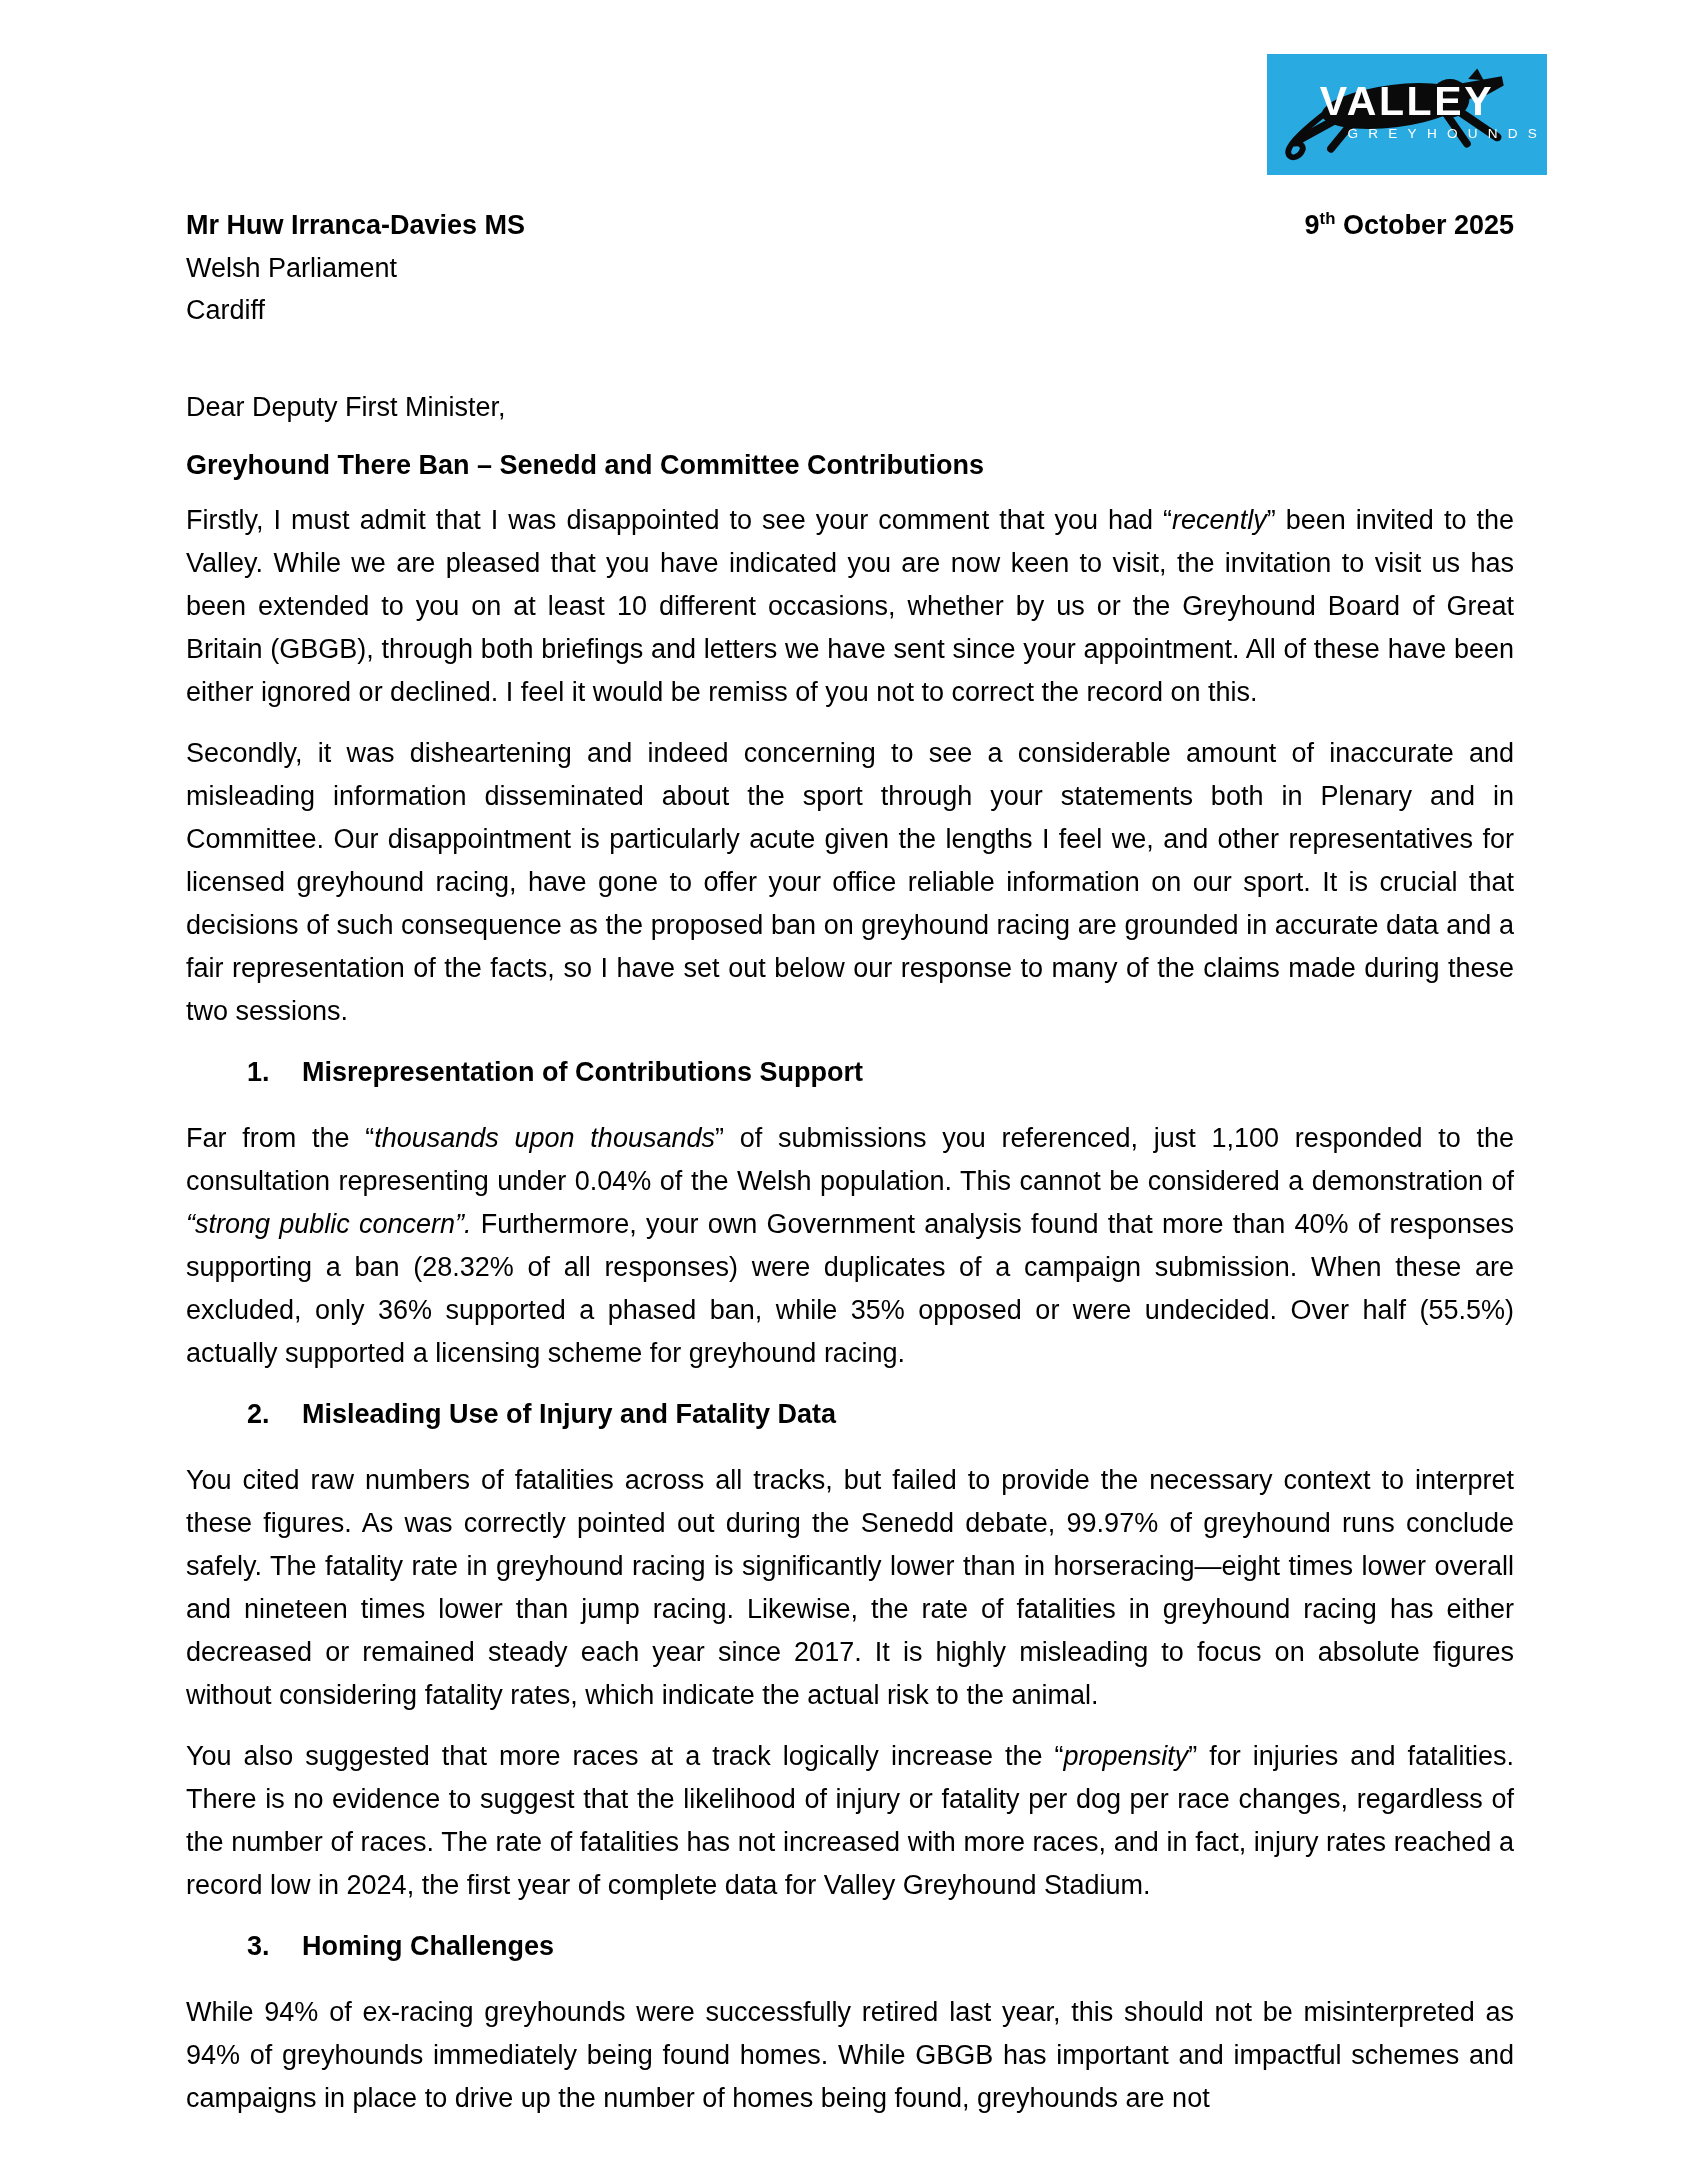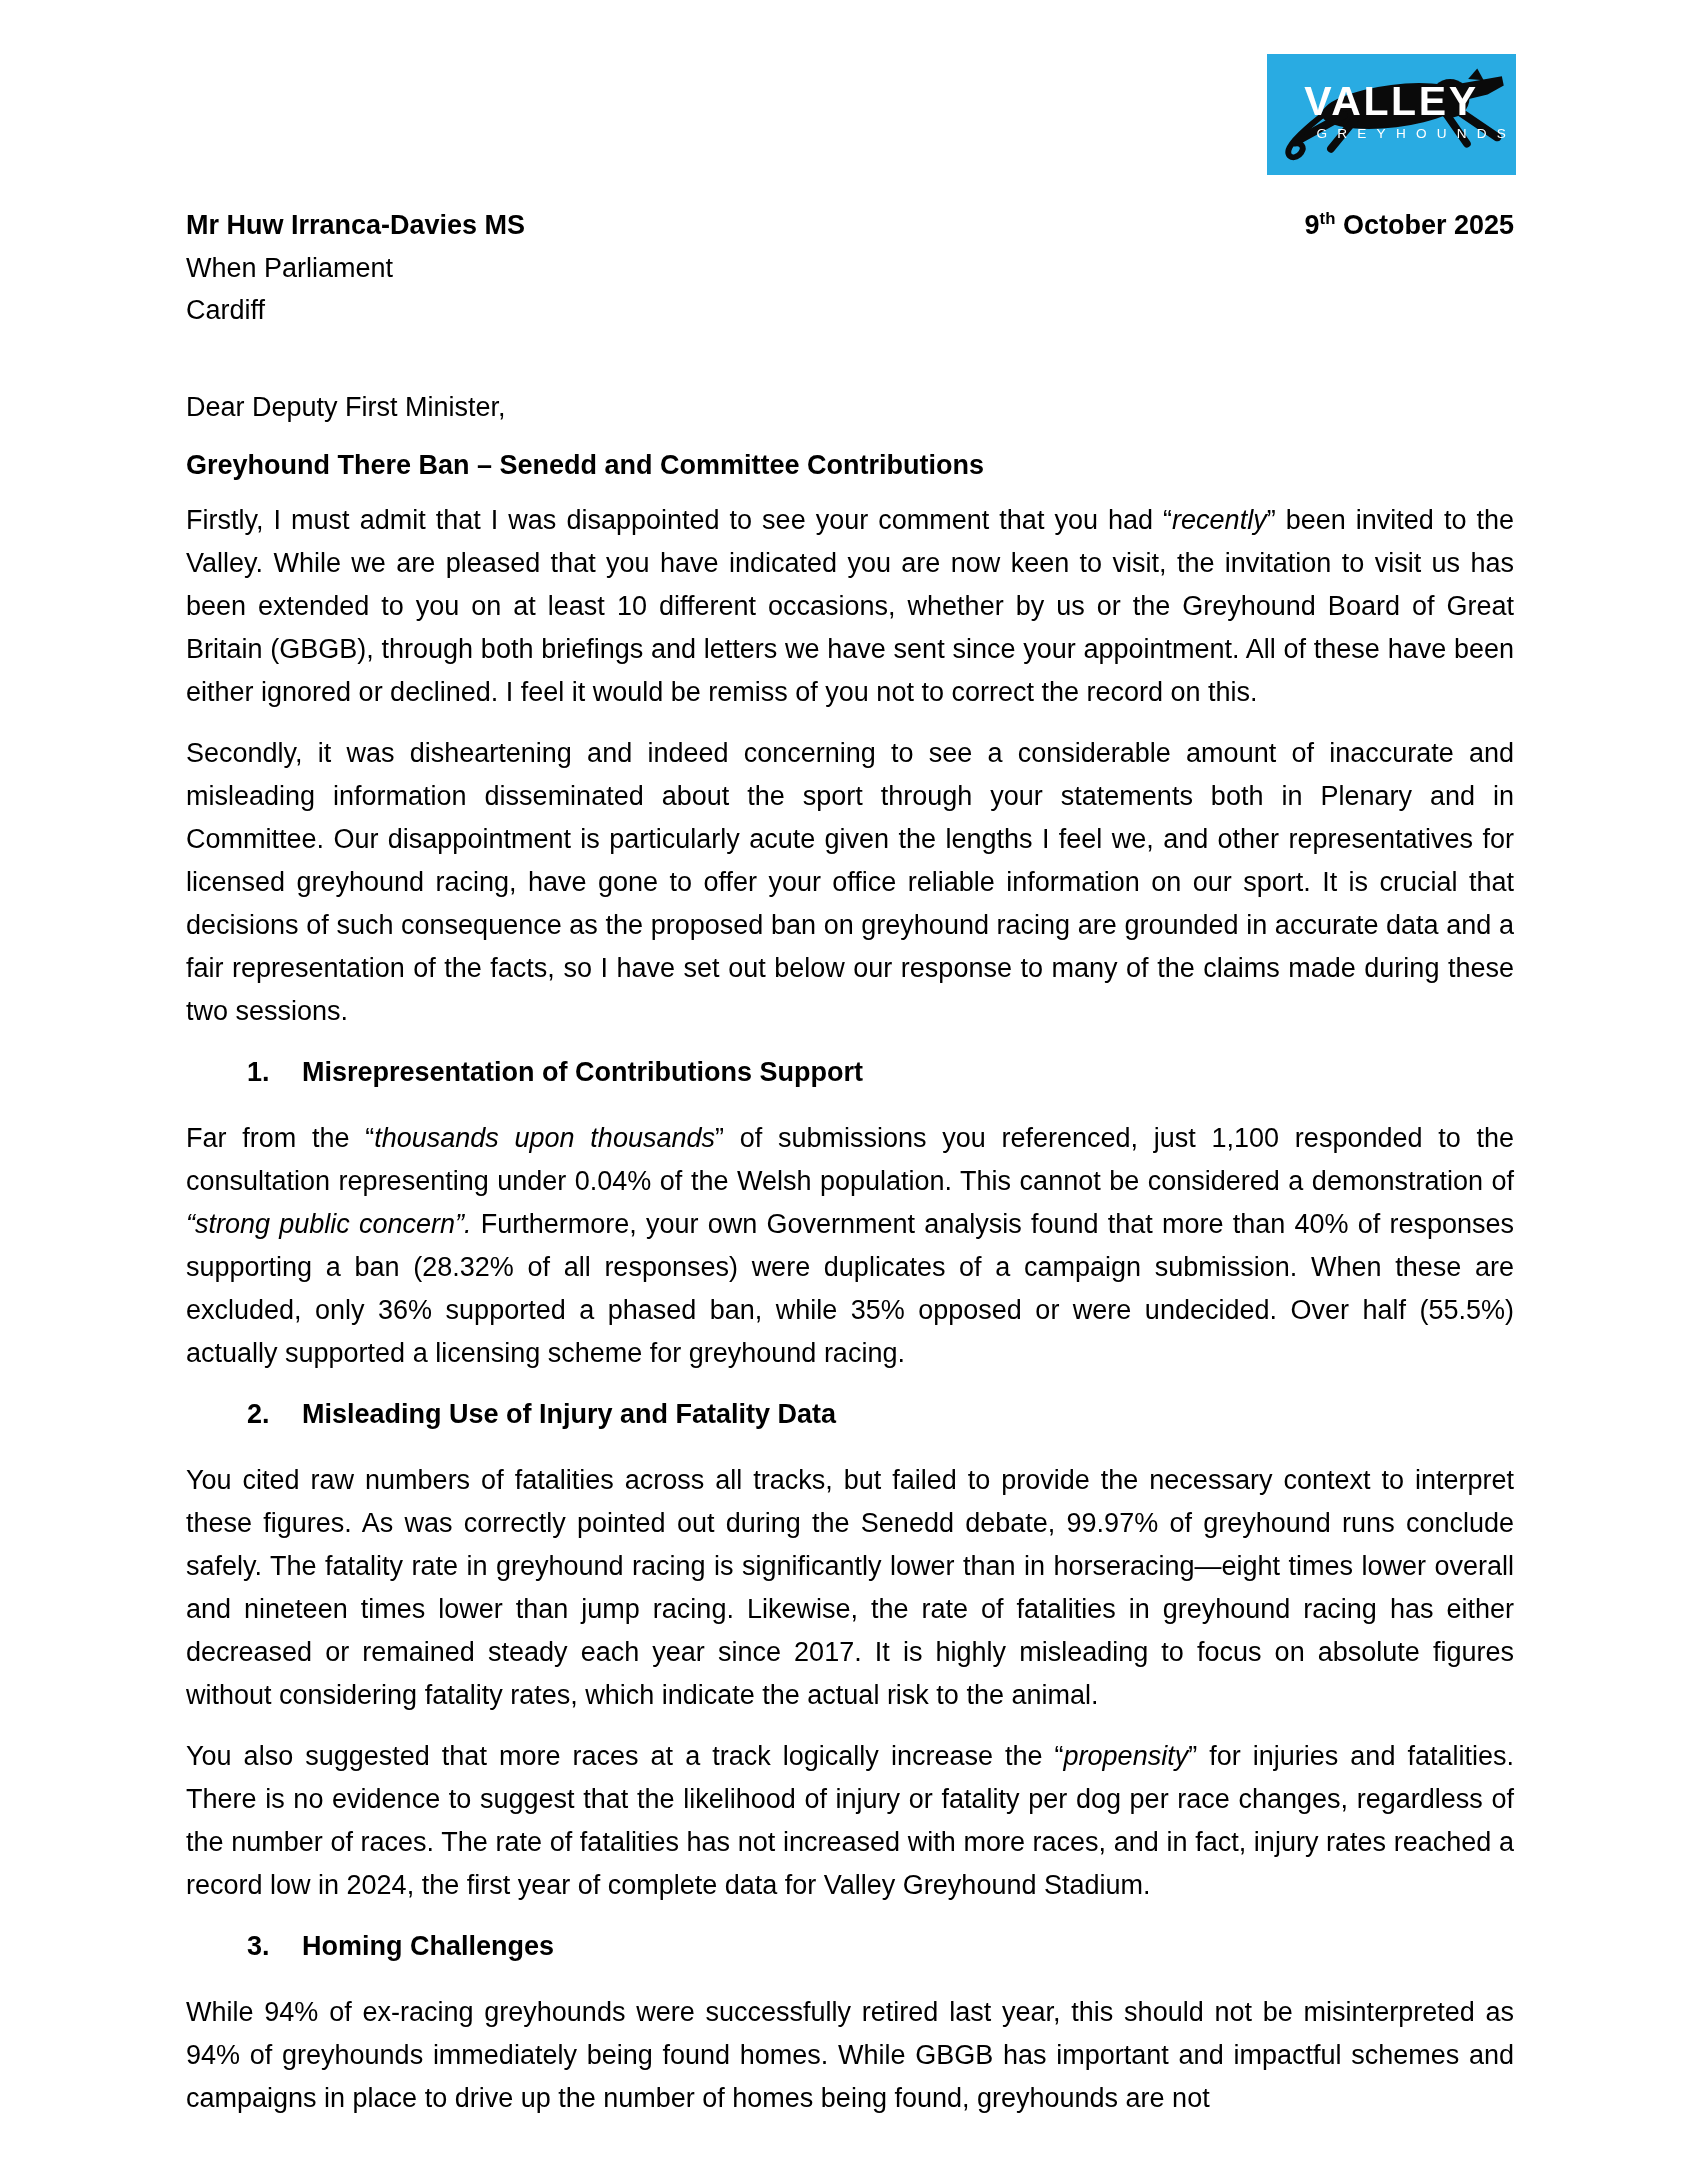--- a/index.html
+++ b/index.html
@@ -7,21 +7,21 @@
     position:relative;
     width:1704px;height:2165px;
     background:#ffffff;
     overflow:hidden;
     font-family:"Liberation Sans",sans-serif;
     color:#000;
   }
   
   .logo{
     position:absolute;top:54px;left:1267px;
-    width:249px;height:121px;
+    width:280px;height:121px;
     overflow:hidden;
   }
   .logo .dog{
     position:absolute;left:6.8px;top:5.1px;width:233px;height:111px;
   }
   .logo .brand{
     position:absolute;top:27px;left:0;width:100%;
     text-align:center;color:#fff;font-weight:bold;
     font-size:41px;line-height:41px;letter-spacing:2.6px;
   }
@@ -82,21 +82,21 @@
     <div class="brand">VALLEY</div>
     <div class="sub">GREYHOUNDS</div>
   </div>
 
   <div class="content">
 
     <div class="first-row">
       <div class="addr-line recipient-name">Mr Huw Irranca-Davies MS</div>
       <div class="date"><span>9</span><sup>th</sup><span> October 2025</span></div>
     </div>
-    <div class="addr-line">When Parliament</div>
+    <div class="addr-line">Welsh Parliament</div>
     <div class="addr-line">Cardiff</div>
 
     <div class="salutation">Dear Deputy First Minister,</div>
     <div class="subject">Greyhound There Ban – Senedd and Committee Contributions</div>
 
     <div class="letter-body">
         <p><span>Firstly, I must admit that I was disappointed to see your comment that you had “</span><span class="em">recently</span><span>” been invited to the Valley. While we are pleased that you have indicated you are now keen to visit, the invitation to visit us has been extended to you on at least 10 different occasions, whether by us or the Greyhound Board of Great Britain (GBGB), through both briefings and letters we have sent since your appointment. All of these have been either ignored or declined. I feel it would be remiss of you not to correct the record on this.</span></p>
         <p><span>Secondly, it was disheartening and indeed concerning to see a considerable amount of inaccurate and misleading information disseminated about the sport through your statements both in Plenary and in Committee. Our disappointment is particularly acute given the lengths I feel we, and other representatives for licensed greyhound racing, have gone to offer your office reliable information on our sport. It is crucial that decisions of such consequence as the proposed ban on greyhound racing are grounded in accurate data and a fair representation of the facts, so I have set out below our response to many of the claims made during these two sessions.</span></p>
         <div class="heading">
           <span class="hnum">1.</span>

